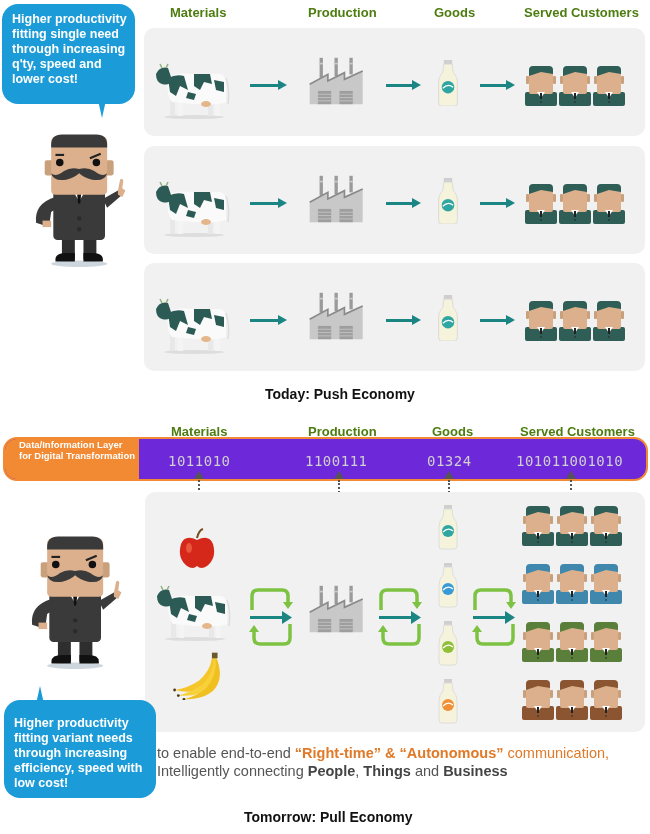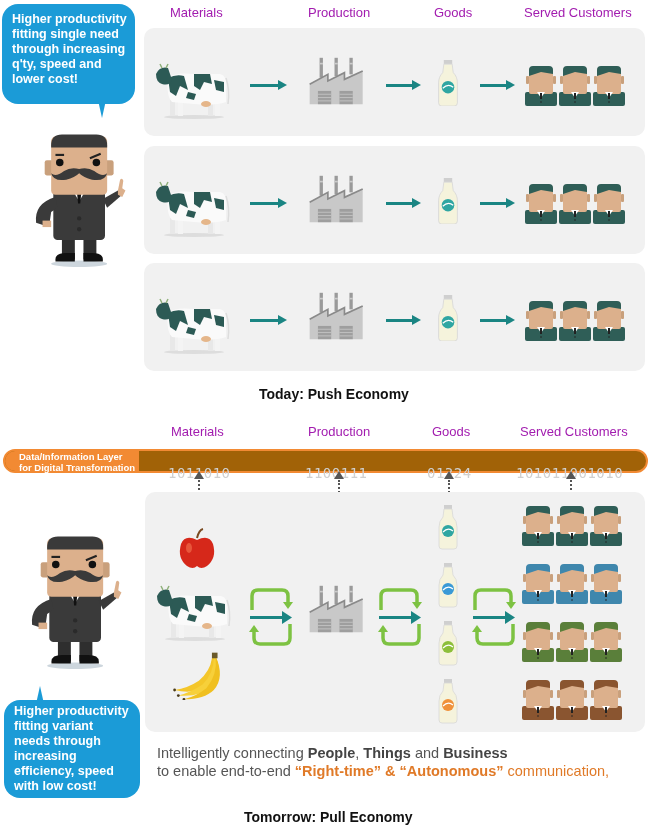--- a/index.html
+++ b/index.html
@@ -1,24 +1,24 @@
 <!DOCTYPE html>
 <html><head>
 <meta charset="utf-8">
 <style>
   html, body { margin:0; padding:0; background:#ffffff; }
   body { width:650px; height:834px; position:relative; overflow:hidden; font-family:"Liberation Sans", sans-serif; }
   .abs { position:absolute; }
-  .hdr { position:absolute; font-weight:normal; color:#a21caf; font-size:13px; white-space:nowrap; }
+  .hdr { position:absolute; font-weight:bold; color:#4d7c0f; font-size:13px; white-space:nowrap; }
   .panel { position:absolute; background:#f1f1f1; border-radius:10px; }
   .bubble { position:absolute; background:#1b9bd7; border-radius:16px; color:#fff; font-weight:bold; font-size:12.5px; line-height:15px; padding:8px 8px 8px 10px; box-sizing:border-box; }
   .caption { position:absolute; font-weight:bold; font-size:14px; color:#111; white-space:nowrap; }
   .arrow { position:absolute; height:2.5px; background:#1a8583; }
   .arrow::after { content:""; position:absolute; right:-7px; top:-4.5px; border-left:9px solid #1a8583; border-top:5.75px solid transparent; border-bottom:5.75px solid transparent; }
-  .layer { position:absolute; left:3px; top:437px; width:645px; height:24px; border:2.5px solid #f28a33; border-radius:14px; box-sizing:border-box; background:#a16207;margin-top:12px; }
+  .layer { position:absolute; left:3px; top:437px; width:645px; height:44px; border:2.5px solid #f28a33; border-radius:14px; box-sizing:border-box; background:#6d28d9; }
   .layer-label { position:absolute; left:0; top:0; width:134px; height:100%; background:#f28a33; border-radius:12px 0 0 12px; color:#fff; font-weight:bold; font-size:9.5px; line-height:10.5px; padding:1px 0 0 14px; box-sizing:border-box; }
   .bin { position:absolute; top:14px; font-family:"DejaVu Sans Mono", monospace; font-size:14px; color:#d0d0d0; letter-spacing:0.5px; }
   .dots { position:absolute; width:0; border-left:2px dotted #555; }
   .tri { position:absolute; width:0; height:0; border-left:5px solid transparent; border-right:5px solid transparent; border-bottom:8px solid #555; }
   .bottom-text { position:absolute; left:157px; top:744px; font-size:14.5px; line-height:18px; color:#555; white-space:nowrap; }
   .bottom-text b { color:#444; }
   .bottom-text .orange { color:#e07a28; }
   .bottom-text .orange b { color:#e07a28; }
   svg { display:block; }
 </style>
@@ -209,21 +209,21 @@
       </svg>
       <svg width="32" height="42">
         <use href="#person"></use>
       </svg>
       <svg width="32" height="42">
         <use href="#person"></use>
       </svg>
   </div>
 </div>
 
-<div class="caption" style="left:259px; top:386px;">Today: Push Economy</div>
+<div class="caption" style="left:265px; top:386px;">Today: Push Economy</div>
 
 <div class="hdr" style="left:171px; top:424px;">Materials</div>
 <div class="hdr" style="left:308px; top:424px;">Production</div>
 <div class="hdr" style="left:432px; top:424px;">Goods</div>
 <div class="hdr" style="left:520px; top:424px;">Served Customers</div>
 
 <div class="layer">
   <div class="layer-label">
     <div>Data/Information Layer</div>
     <div>for Digital Transformation</div>
@@ -327,22 +327,22 @@
       <svg width="32" height="42">
         <use href="#person"></use>
       </svg>
       <svg width="32" height="42">
         <use href="#person"></use>
       </svg>
   </div>
 </div>
 
 <div class="abs" style="left:36px; top:686px; width:0; height:0; border-left:4px solid transparent; border-right:4px solid transparent; border-bottom:18px solid #1b9bd7;"></div>
-<div class="bubble" style="left:4px; top:700px; width:136px; height:98px; padding-top:4px;">
+<div class="bubble" style="left:4px; top:700px; width:152px; height:98px; padding-top:16px;">
   <span>Higher productivity fitting variant needs through increasing efficiency, speed with low cost!</span>
 </div>
 
 <div class="bottom-text">
+  <div><span>to enable end-to-end </span><span class="orange"><b>“Right-time” &amp; “Autonomous”</b><span> communication,</span></span></div>
   <div><span>Intelligently connecting </span><b>People</b><span>, </span><b>Things</b><span> and </span><b>Business</b></div>
-  <div><span>to enable end-to-end </span><span class="orange"><b>“Right-time” &amp; “Autonomous”</b><span> communication,</span></span></div>
 </div>
 
 <div class="caption" style="left:244px; top:809px;">Tomorrow: Pull Economy</div>
 
 </body></html>

